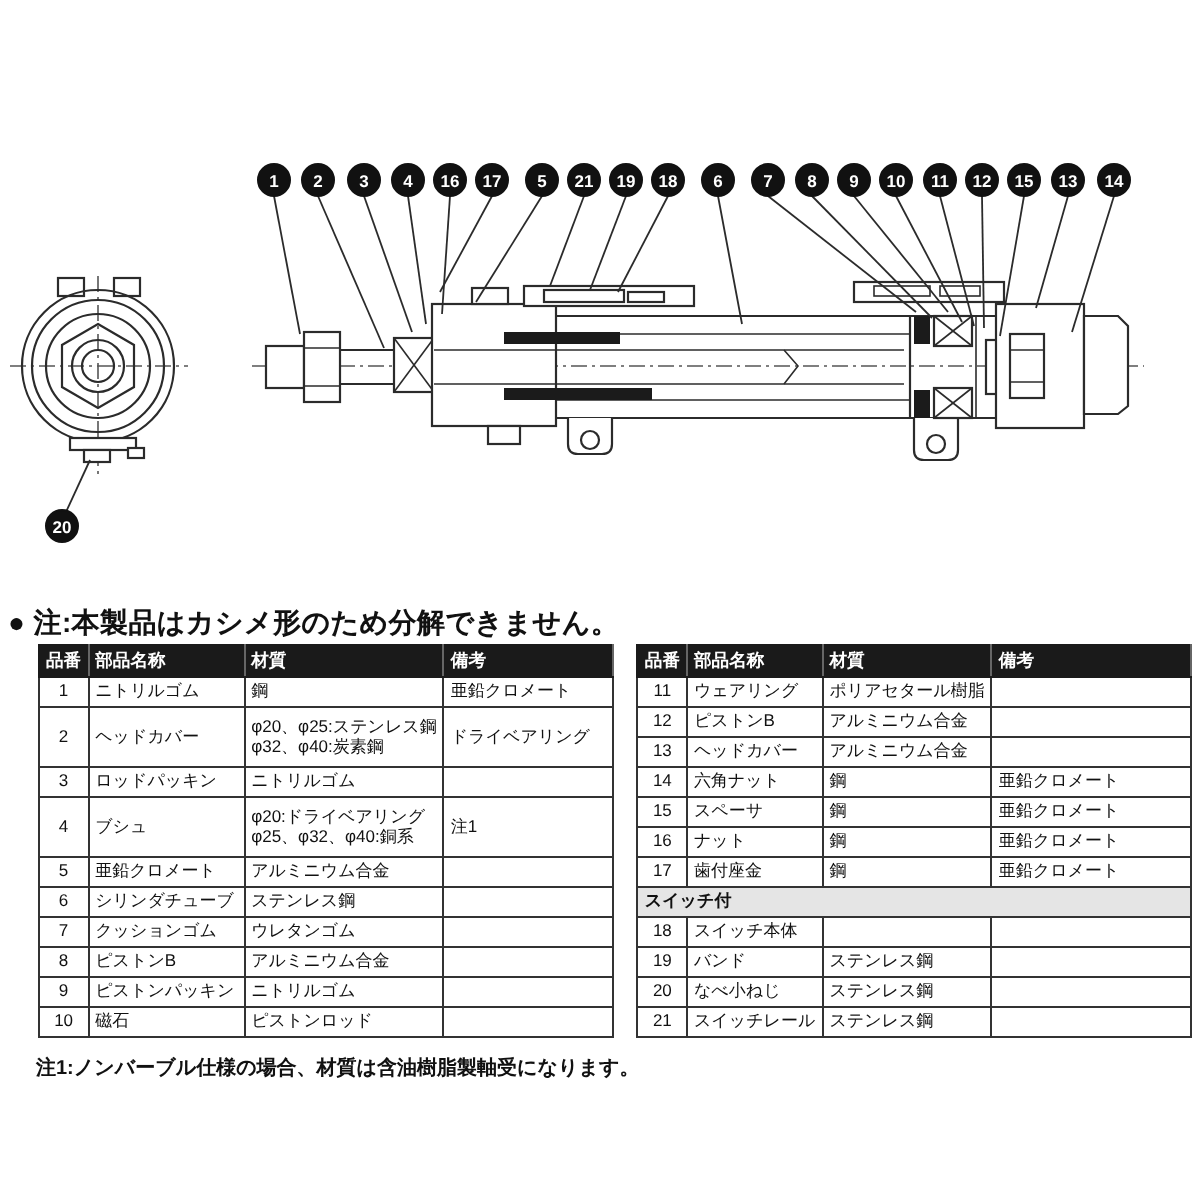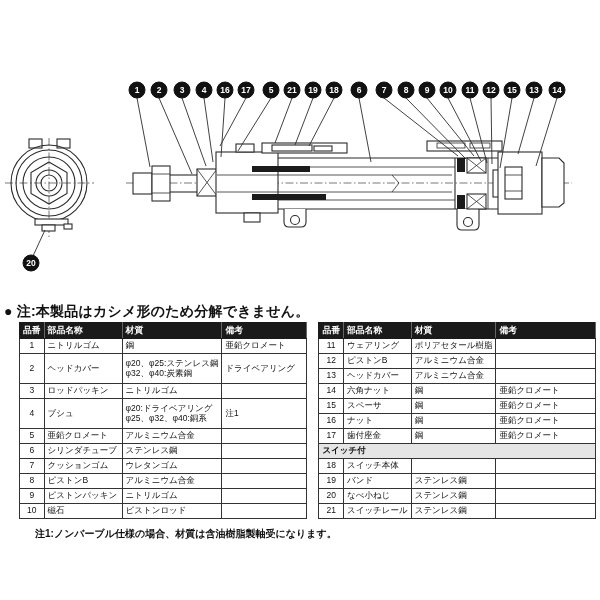--- a/index.html
+++ b/index.html
@@ -23,21 +23,21 @@
   table.parts td {
     border:1px solid #333; padding:0 3px; height:14px; line-height:1.15;
     overflow:hidden; white-space:nowrap; font-weight:500;
   }
   table.parts td.num { text-align:center; padding:0 1px; }
   table.parts td.tall { height:29px; }
   table.parts td.section {
     background:#e5e5e5; font-weight:700; color:#111;
   }
   .note-bottom {
-    position:absolute; left:35px; top:527px; font-size:10px; font-weight:700;
+    position:absolute; left:18px; top:527px; font-size:10px; font-weight:700;
     white-space:nowrap;
   }
   .ln { fill:none; stroke:#2b2b2b; stroke-width:1.1; }
   .lnw { fill:#fff; stroke:#2b2b2b; stroke-width:1.1; }
   .thin { fill:none; stroke:#2b2b2b; stroke-width:0.8; }
   .cl { fill:none; stroke:#555; stroke-width:0.8; stroke-dasharray:8 2.5 1.5 2.5; }
   .blk { fill:#1b1b1b; stroke:none; }
   .leader { stroke:#2b2b2b; stroke-width:0.9; fill:none; }
   .badge-circle { fill:#111; stroke:#111; }
   .badge-num {

